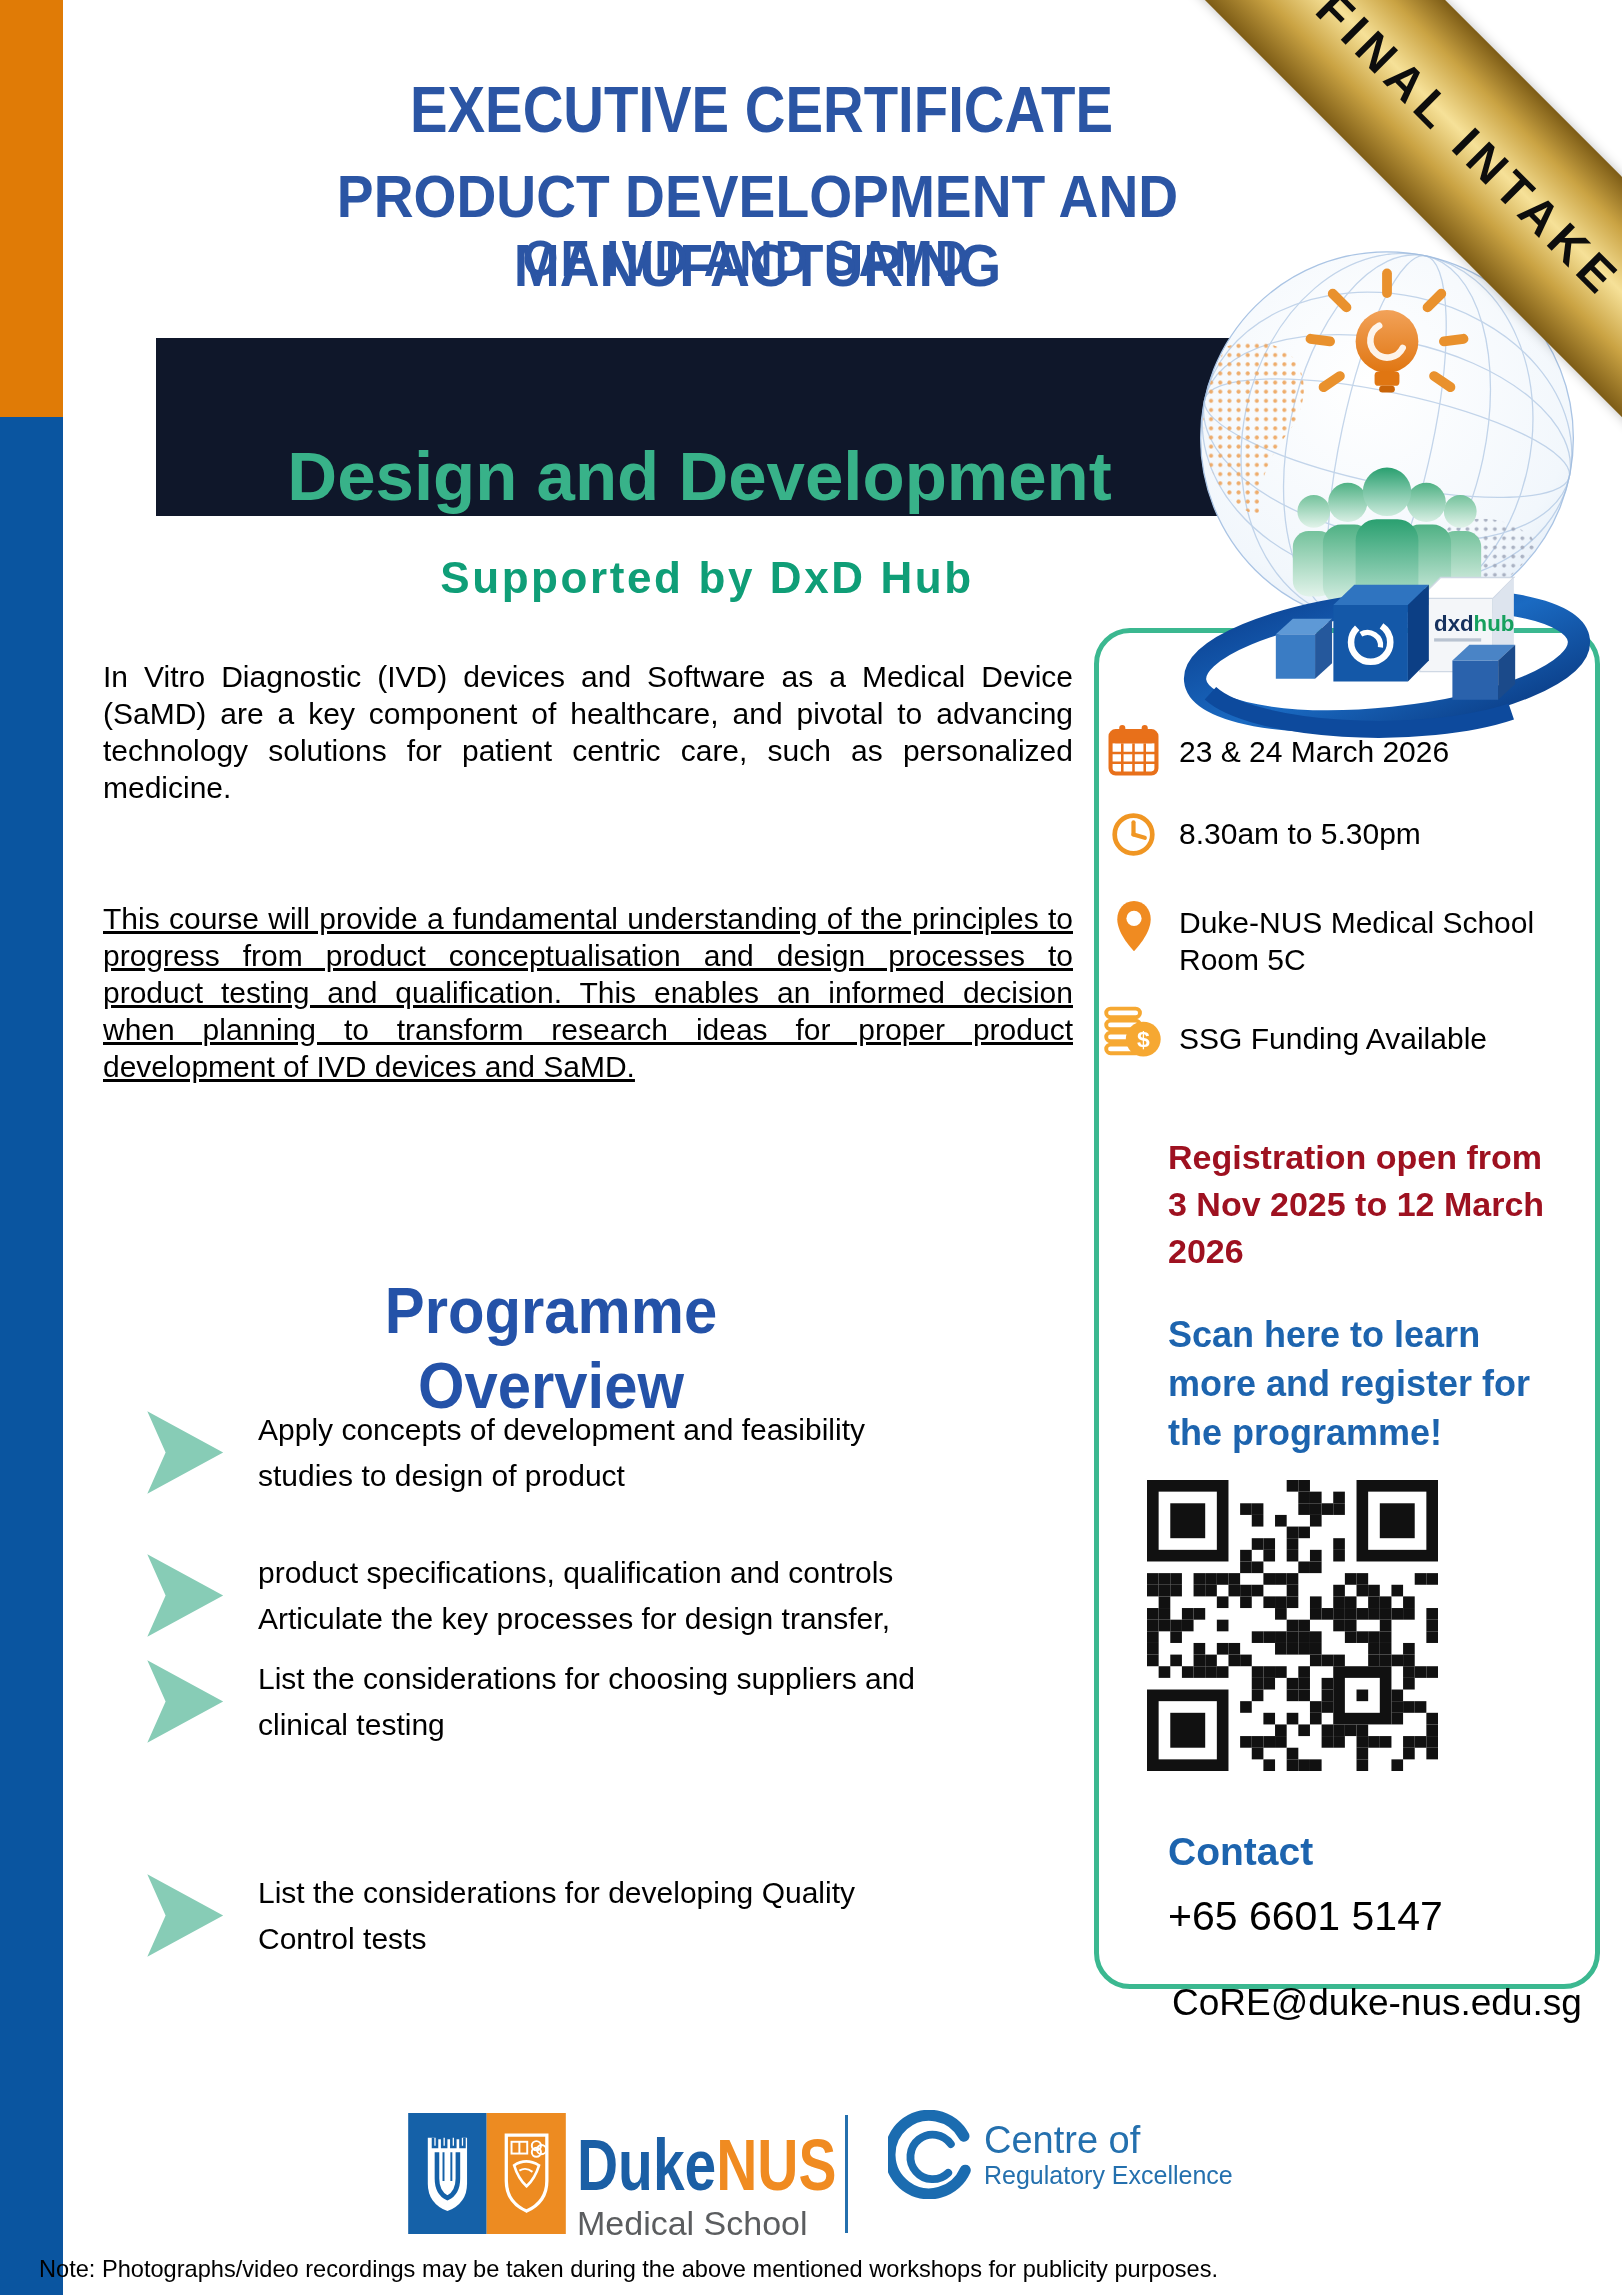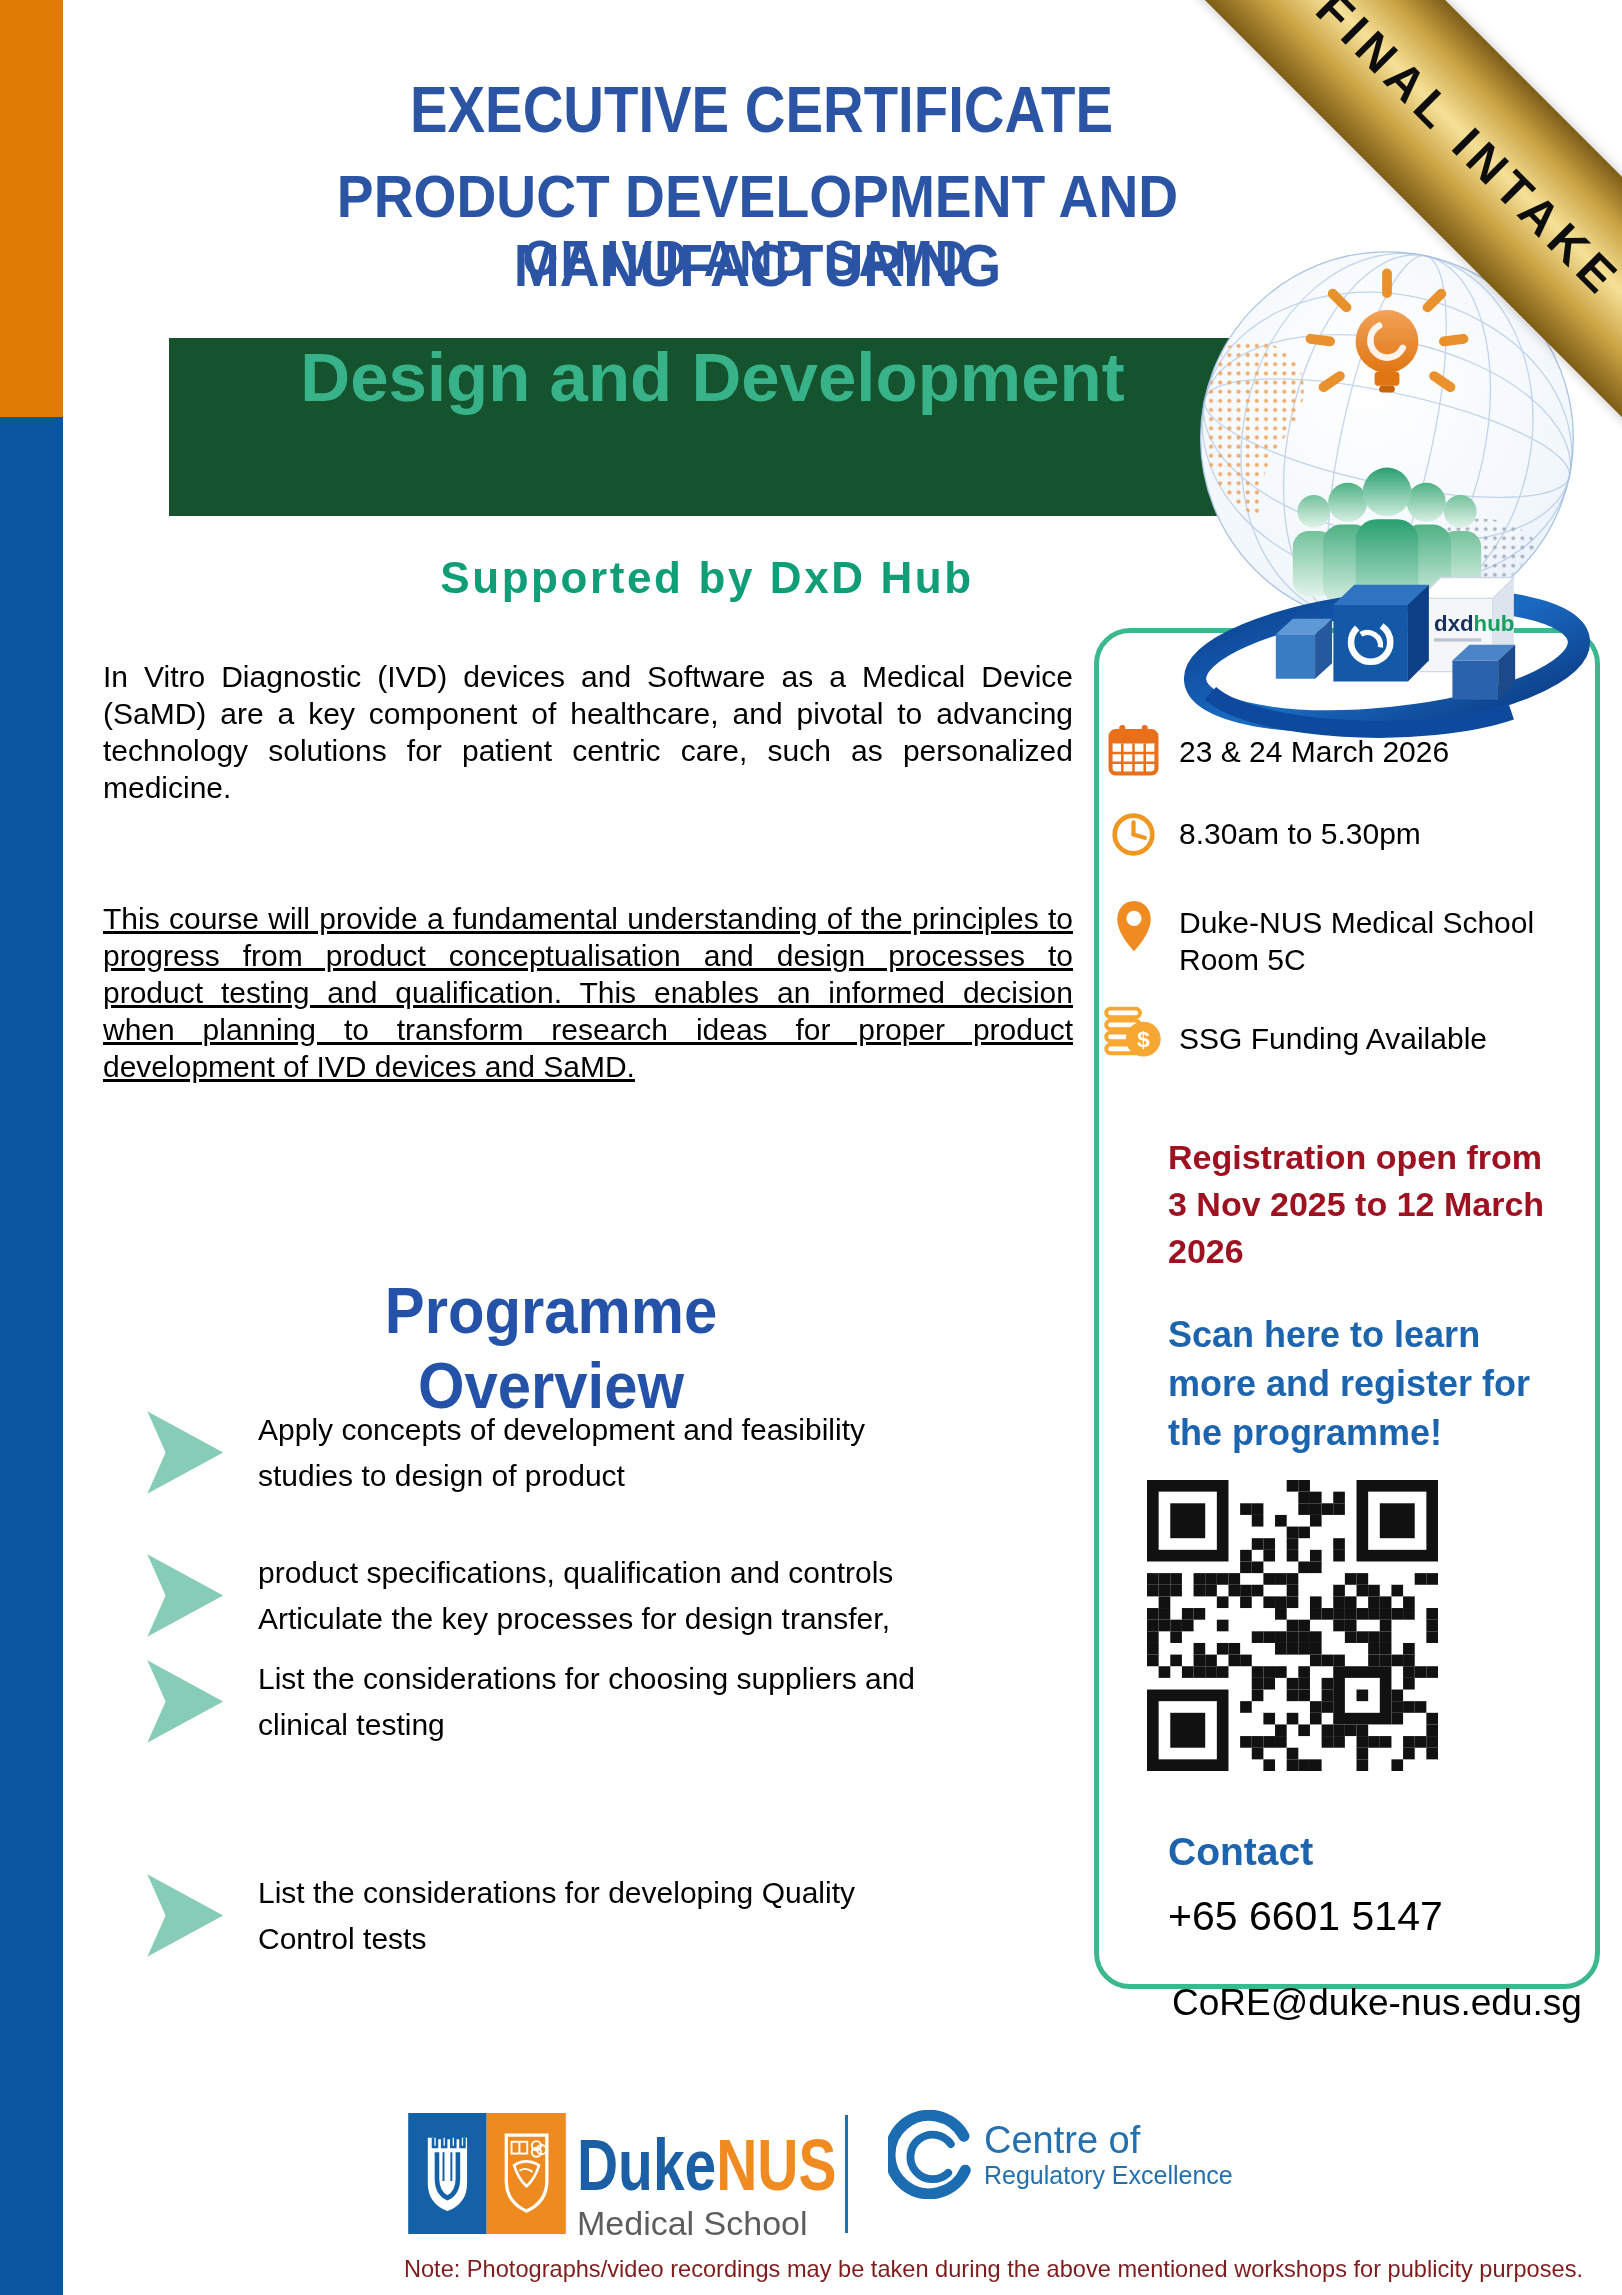--- a/index.html
+++ b/index.html
@@ -29,22 +29,22 @@
   .t2{left:103px;top:162px;width:1309px;text-align:center;font-weight:bold;
       font-size:60px;color:#2b55a4;z-index:2;}
   .t3{left:92px;top:230px;width:1309px;text-align:center;font-weight:bold;
       font-size:50px;letter-spacing:2.6px;color:#2b55a4;z-index:2;}
   .cond{display:inline-block;transform-origin:center;}
   .t1 .cond{transform:scaleX(.88);}
   .t2 .cond{transform:scaleX(.92);}
   .t3 .cond{transform:scaleX(.92);}
 
   
-  .banner{left:169px;top:338px;width:1087px;height:178px;background:#14532d;
-          display:flex;align-items:flex-start;justify-content:center;z-index:1;}
+  .banner{left:156px;top:338px;width:1087px;height:178px;background:#0f172a;
+          display:flex;align-items:flex-end;justify-content:center;z-index:1;}
   .banner span{font-weight:bold;font-size:69px;color:#38b289;}
   .supported{left:249px;top:553px;width:916px;text-align:center;
              font-weight:bold;font-size:44px;letter-spacing:2.6px;color:#0f9e77;}
 
   
   .para{left:103px;width:970px;font-size:30px;line-height:37px;
         text-align:justify;color:#000;}
   .para1{top:658px;} .para2{top:900px;text-decoration:underline;}
 
   
@@ -78,21 +78,21 @@
   
   .duke-block{left:408px;top:2113px;width:158px;height:121px;}
   .duke-name{left:577px;top:2123px;font-weight:bold;font-size:73px;white-space:nowrap;}
   .duke-name .cond{transform:scaleX(.78);transform-origin:left center;}
   .duke-name .d{color:#1b5fa5;} .duke-name .n{color:#f08b21;}
   .duke-school{left:577px;top:2204px;font-size:34px;color:#5b5d5f;}
   .vdivider{left:845px;top:2115px;width:2.6px;height:118px;background:#2470ae;}
   .core-logo{left:888px;top:2110px;width:89px;height:89px;}
   .core-t1{left:984px;top:2119px;font-size:38px;color:#2470ae;}
   .core-t2{left:984px;top:2161px;font-size:25px;color:#2470ae;}
-  .note{left:39px;top:2256px;width:1544px;text-align:right;font-size:23.6px;color:#7f1d1d;}
+  .note{left:39px;top:2256px;width:1544px;text-align:left;font-size:23.6px;color:#000000;}
 </style>
 </head>
 <body>
 
 <div id="page">
 
   <div class="abs bar-orange"></div>
   <div class="abs bar-blue"></div>
 
   <div class="abs ribbon">

